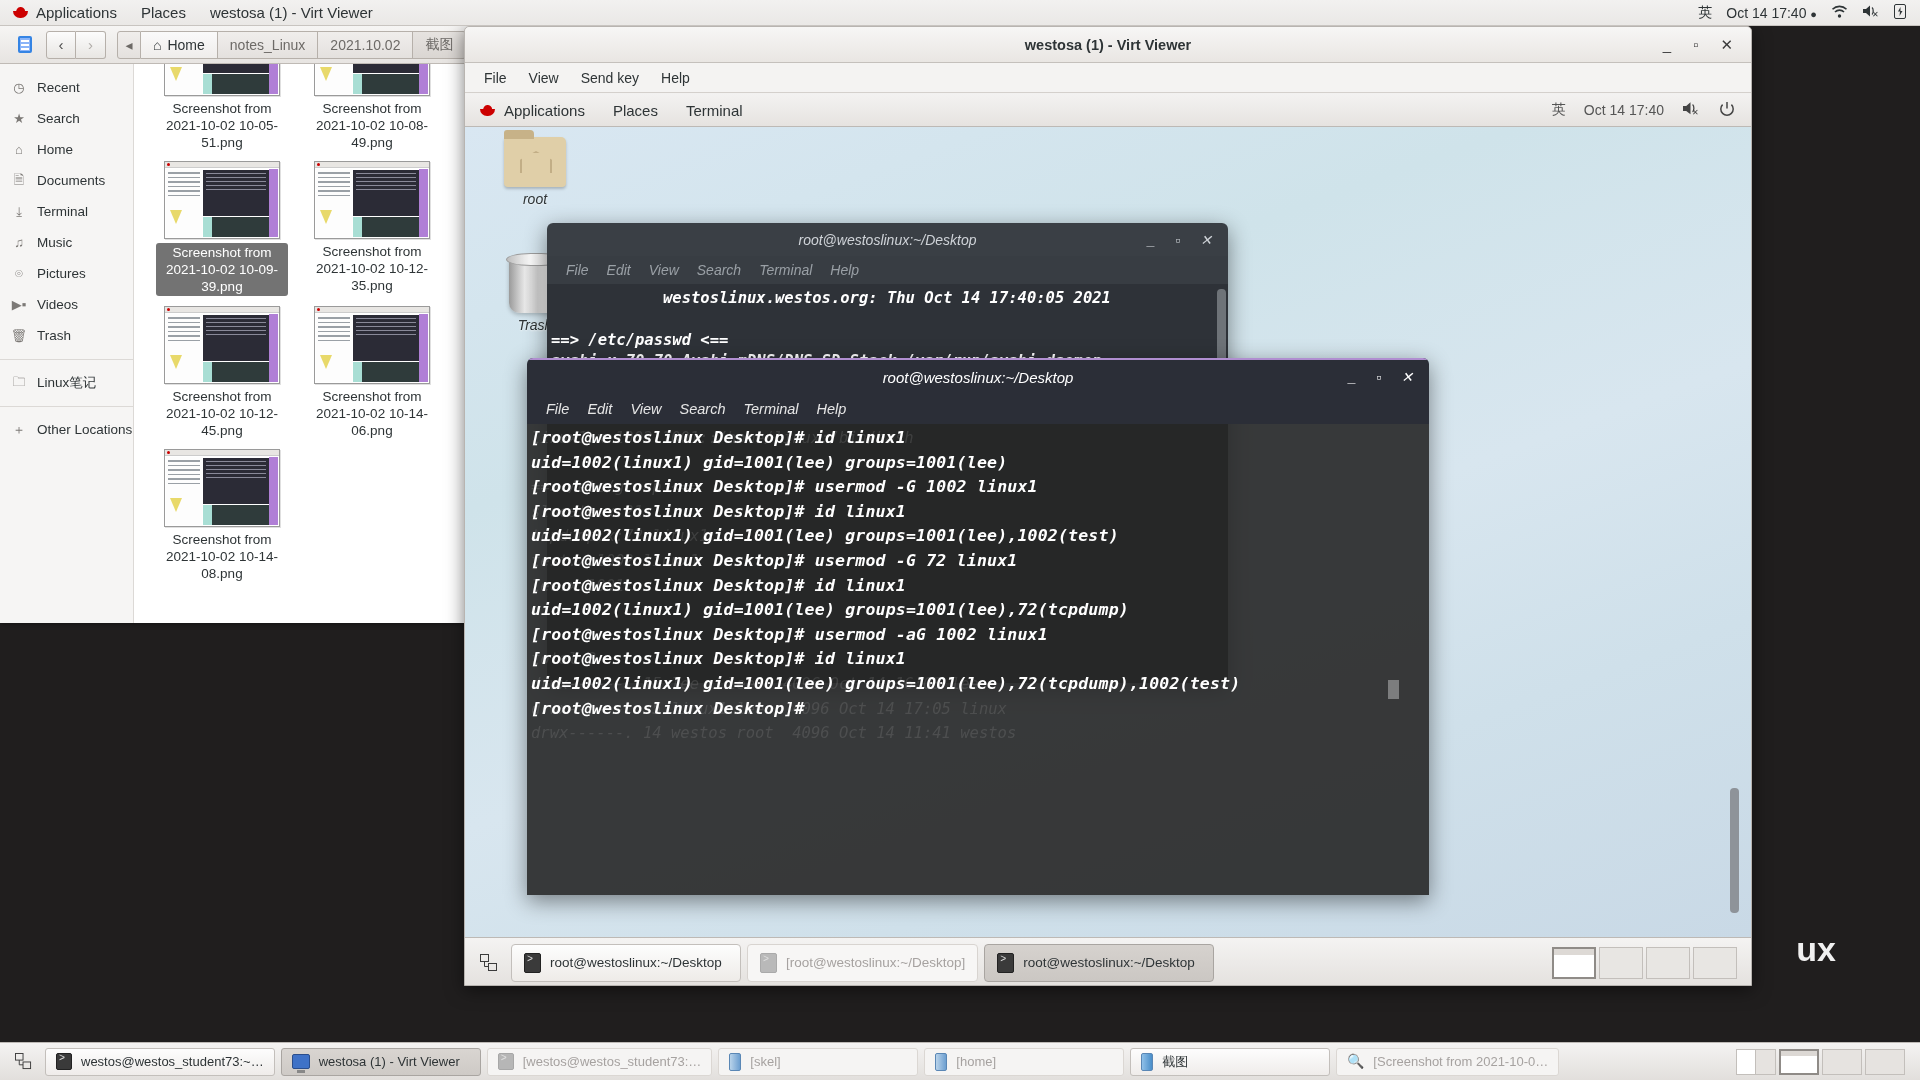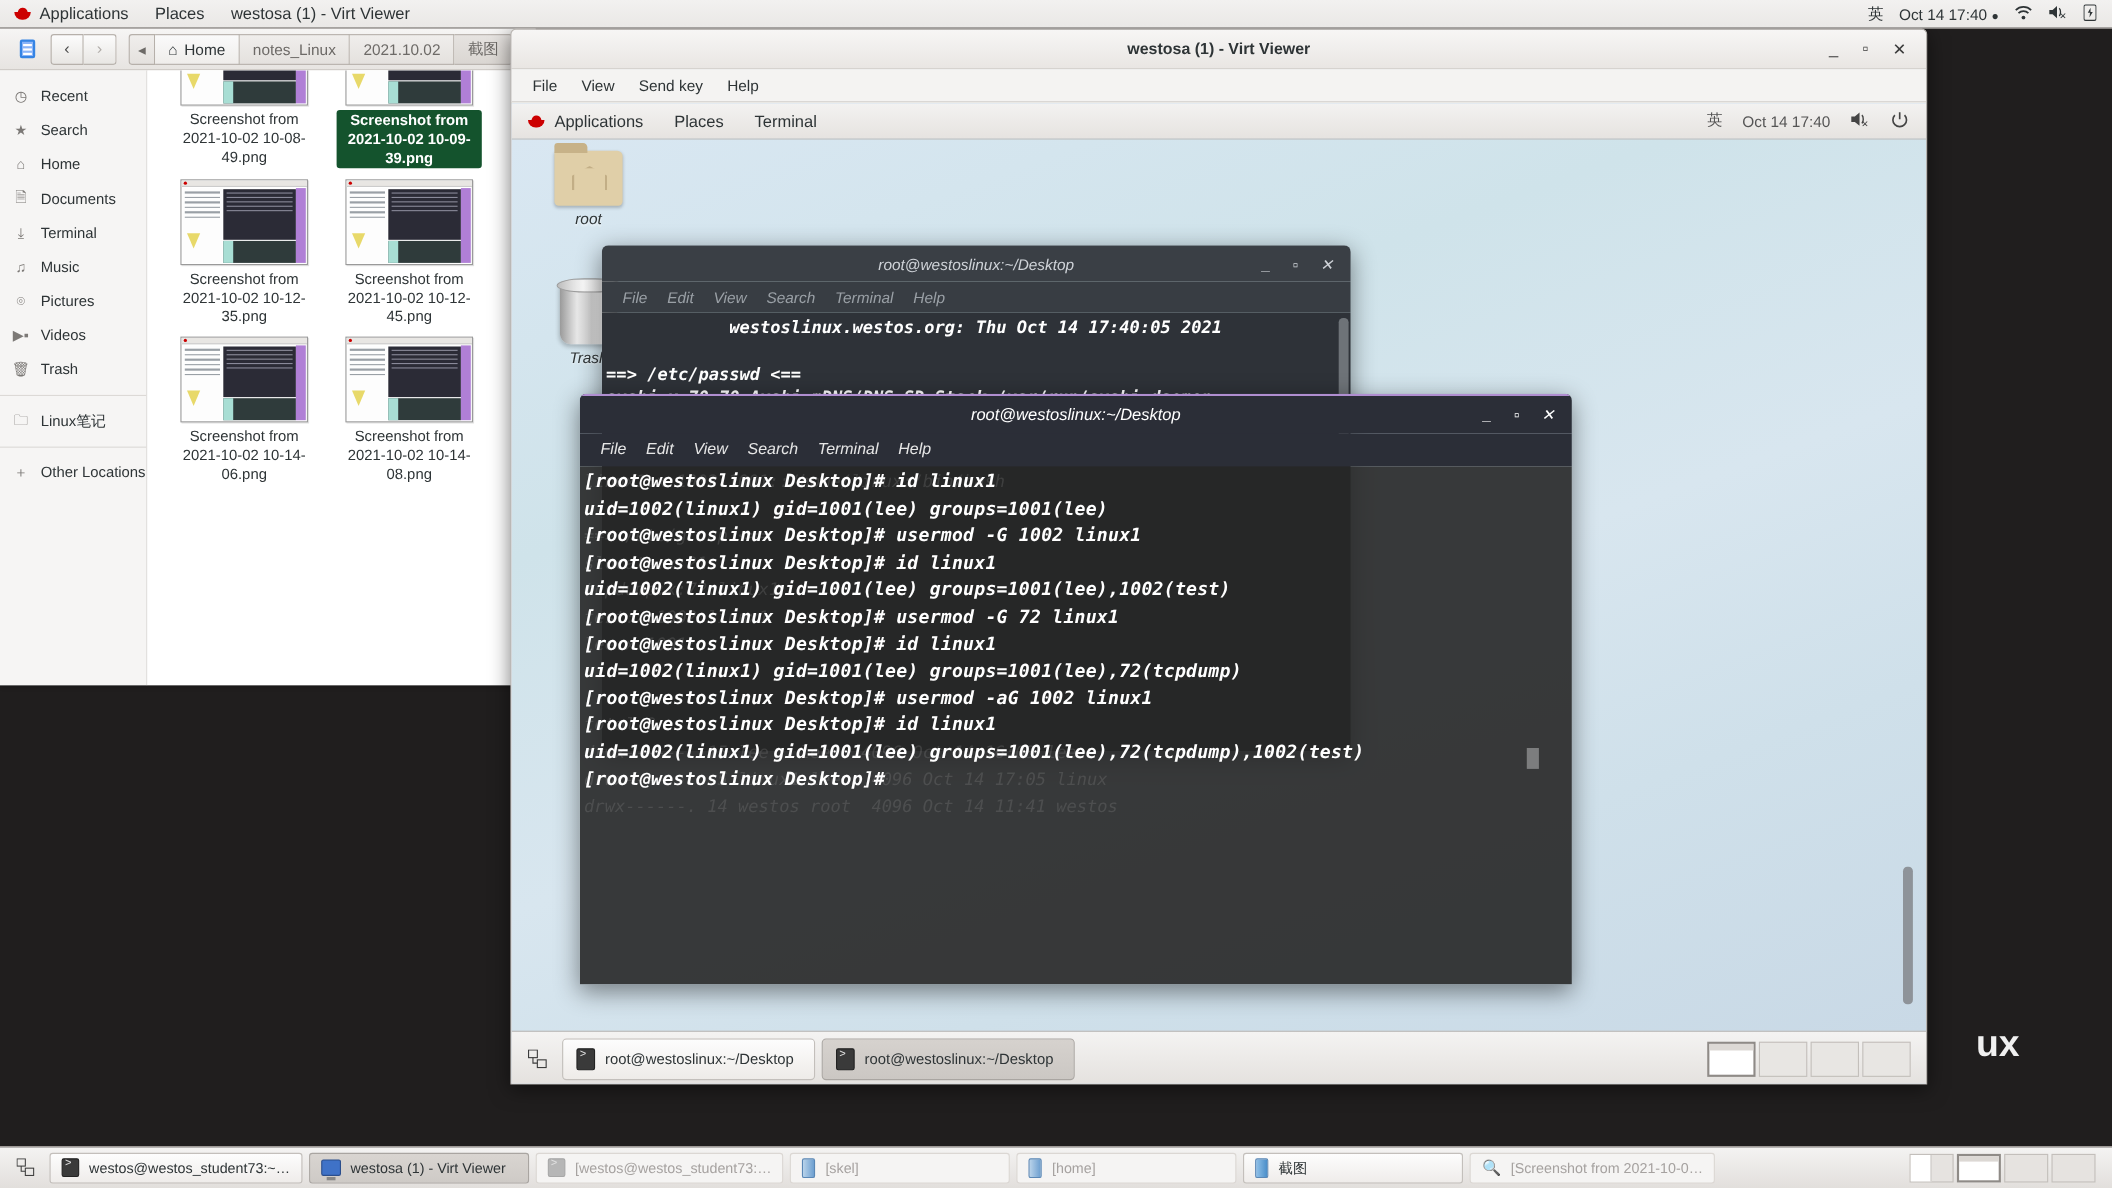--- a/index.html
+++ b/index.html
@@ -101,21 +101,21 @@
   .fthumb .t-term .ln{height:1.5px;background:#aab;margin:2.5px 3px;opacity:.75;}
   .fthumb .t-term2{position:absolute;left:38px;top:55px;right:10px;bottom:1px;background:#2f3b3b;}
   .fthumb .t-purple{position:absolute;right:1px;top:7px;width:9px;bottom:1px;background:#b07fd6;}
   .fthumb .t-teal{position:absolute;left:38px;top:55px;width:9px;bottom:1px;background:#a8ded4;}
   .fthumb .t-flask{position:absolute;left:3px;bottom:12px;width:16px;height:18px;}
   .fthumb .t-flask:after{content:"";position:absolute;left:2px;top:2px;border-left:6px solid transparent;border-right:6px solid transparent;border-top:14px solid #e8d96a;}
   .fname{
     font-size:13.5px;color:#2e3436;text-align:center;line-height:17px;
     margin-top:4px; width:132px; word-wrap:break-word;
   }
-  .fcell.sel .fname{background:#14532d;color:#fff;border-radius:3px;padding:1px 3px;font-weight:bold;}
+  .fcell.sel .fname{background:#737373;color:#fff;border-radius:3px;padding:1px 3px;}
 
   
   .virtwin{
     position:absolute; left:464px; top:26px; width:1288px; height:960px;
     background:#f2f1f0; border:1px solid #b8b4b0;
     box-shadow:0 4px 18px rgba(0,0,0,.5);
     z-index:30; overflow:hidden;
     border-radius:5px 5px 0 0;
   }
   .vv-title{
@@ -395,20 +395,32 @@
         <div class="side-sep"></div>
         <div class="side-item">
           <span class="side-ico">＋</span>
           <span>Other Locations</span>
         </div>
       </div>
 
       <div class="nt-files">
         <div class="files-grid" style="margin-top:-52px;">
 
+          <div class="fcell">
+            <div class="fthumb">
+
+              <div class="t-left"></div>
+              <div class="t-term"></div>
+              <div class="t-term2"></div>
+                <div class="t-teal"></div>
+                <div class="t-purple"></div>
+                <div class="t-flask"></div>
+            </div>
+            <div class="fname">Screenshot from 2021-10-02 10-05-51.png</div>
+          </div>
 
 
           <div class="fcell">
             <div class="fthumb">
               <div class="t-top">
                   <div class="t-topdot"></div>
                 </div>
               <div class="t-left">
                   <div class="ln"></div>
                   <div class="ln"></div>
@@ -710,20 +722,24 @@
           <svg width="18" height="18" viewBox="0 0 18 18">
               <rect x="0.5" y="0.5" width="8" height="7" stroke="#3b3b3b" fill="none"></rect>
               <rect x="8.5" y="9.5" width="8" height="7" stroke="#3b3b3b" fill="none"></rect>
               <path d="M4.5 7.5v5h4" stroke="#3b3b3b" fill="none"></path>
             </svg>
         </div>
         <div class="tbtn">
           <span class="term-mini"></span>
           <span>root@westoslinux:~/Desktop</span>
         </div>
+        <div class="tbtn inactive">
+          <span class="term-mini dim"></span>
+          <span>[root@westoslinux:~/Desktop]</span>
+        </div>
         <div class="tbtn active">
           <span class="term-mini"></span>
           <span>root@westoslinux:~/Desktop</span>
         </div>
         <div class="pager">
           <div class="pg act"></div>
           <div class="pg"></div>
           <div class="pg"></div>
           <div class="pg"></div>
         </div>

